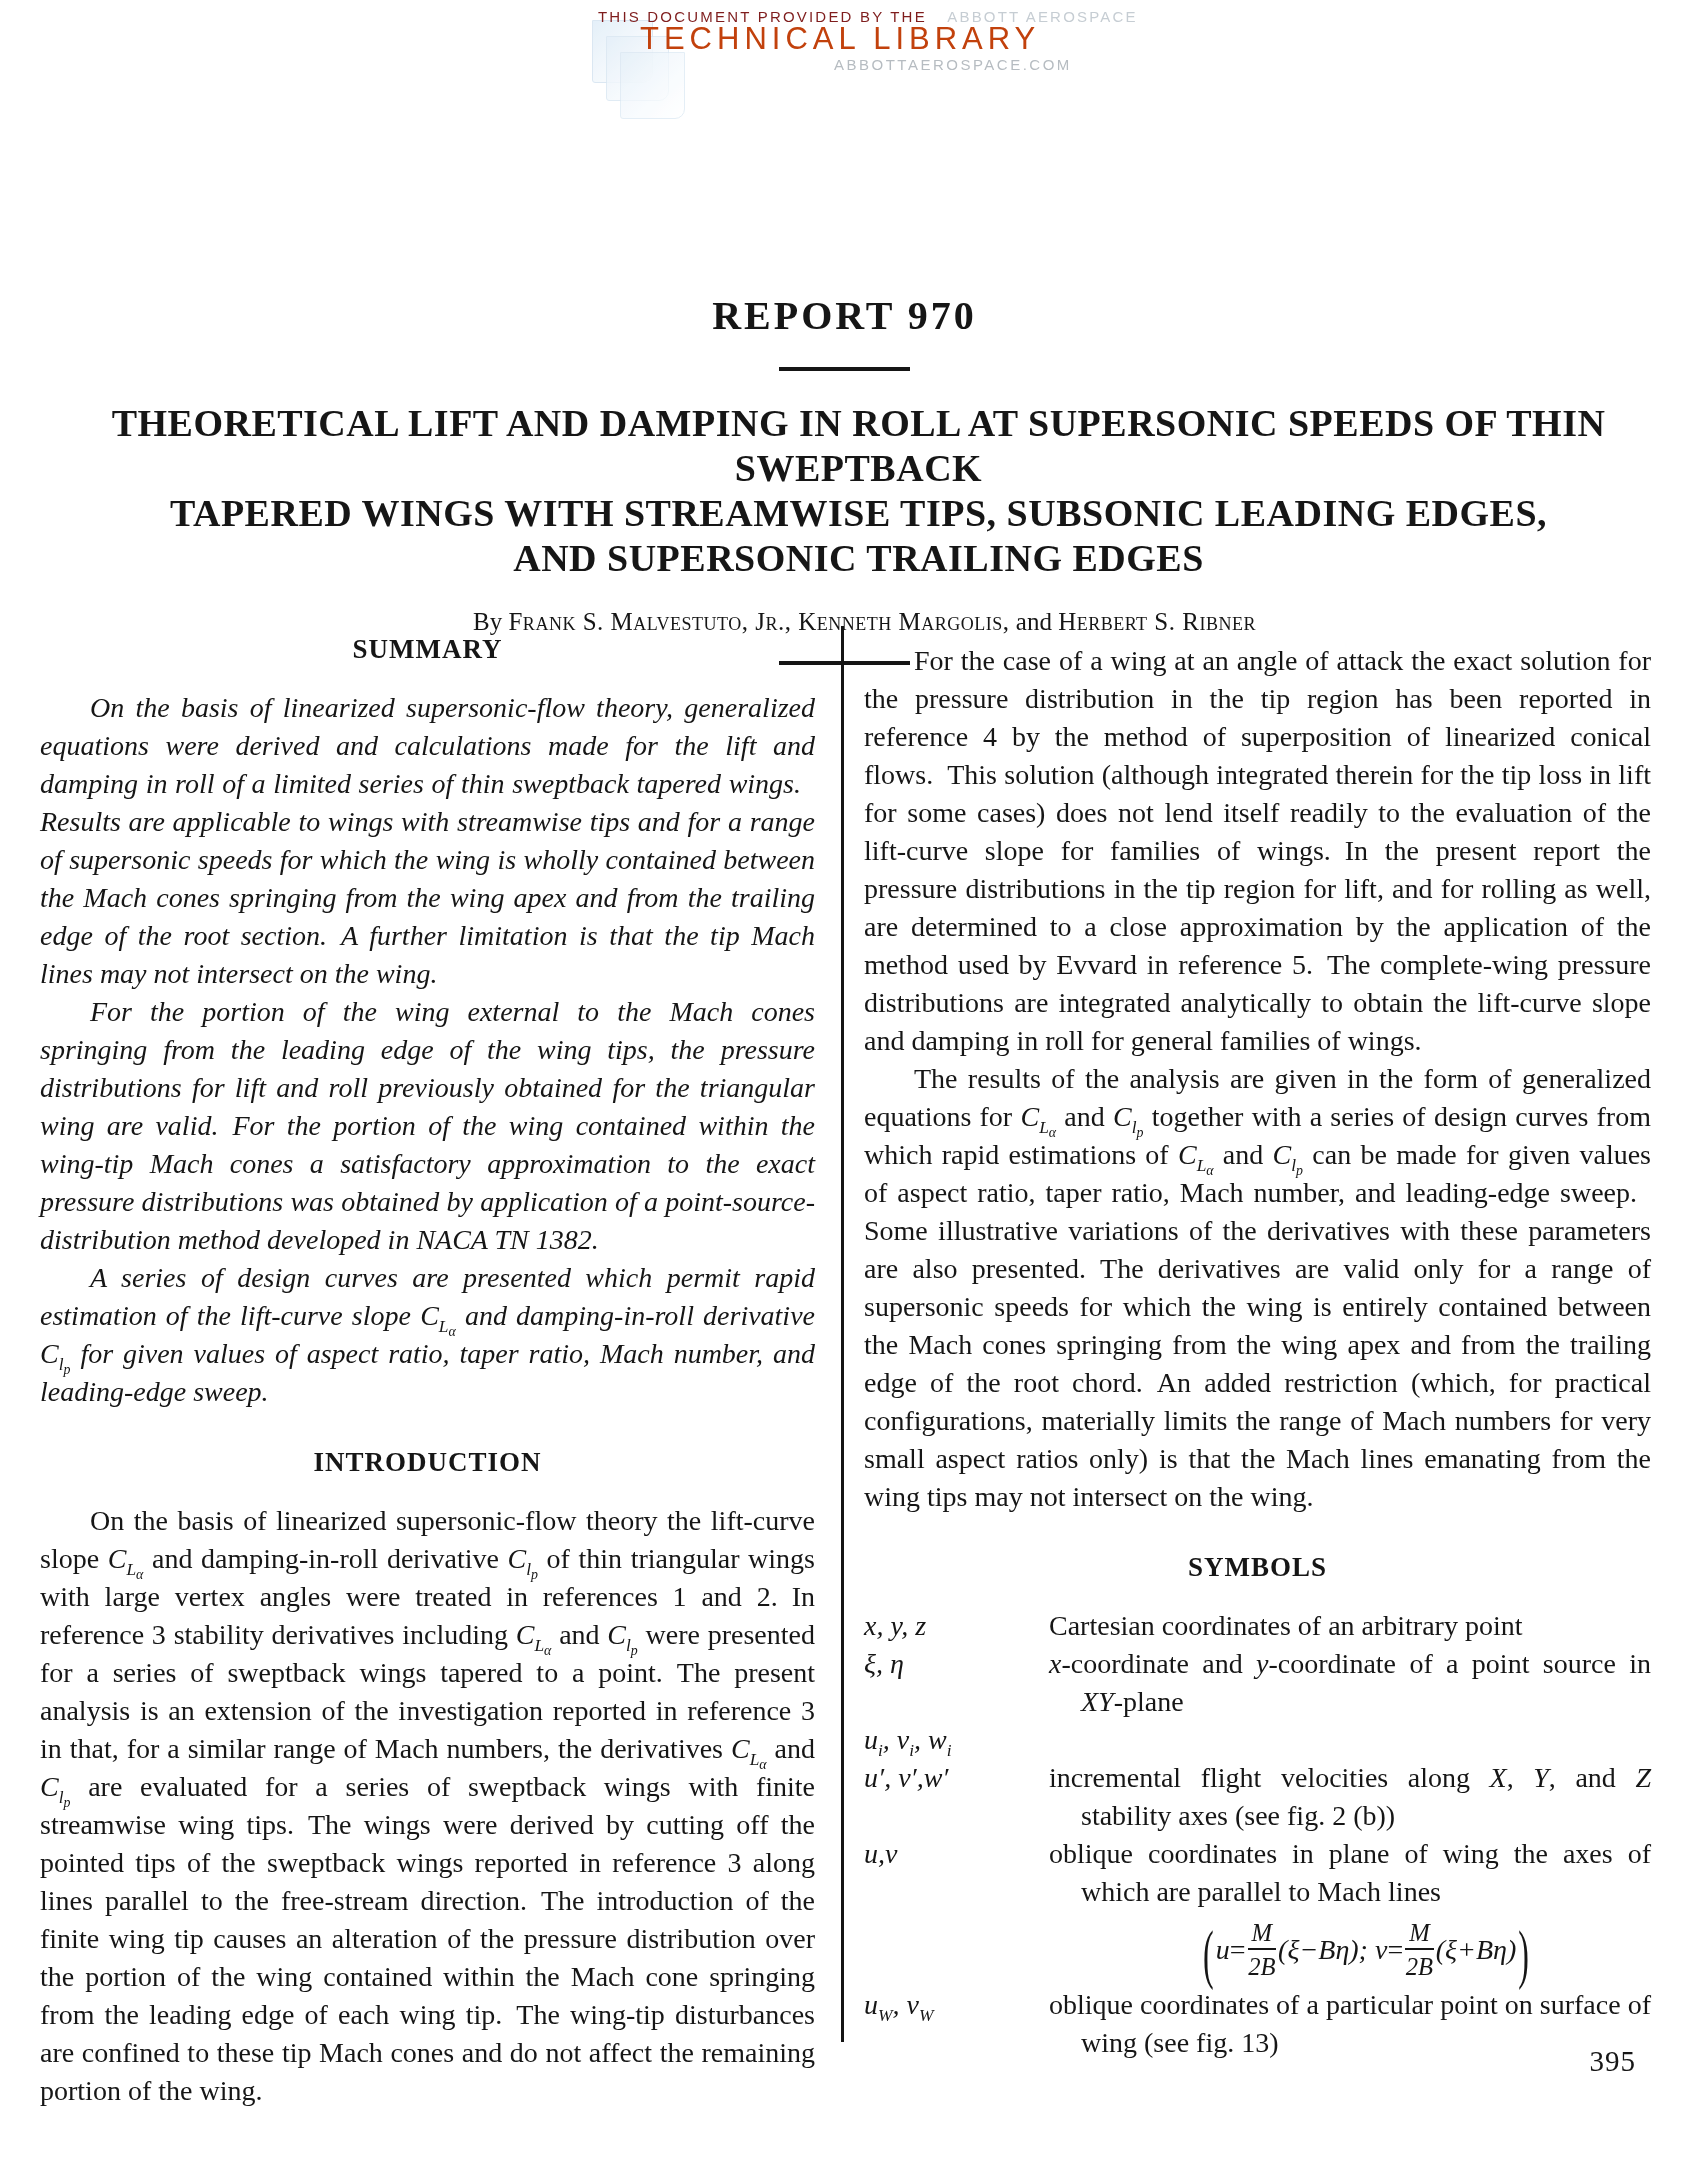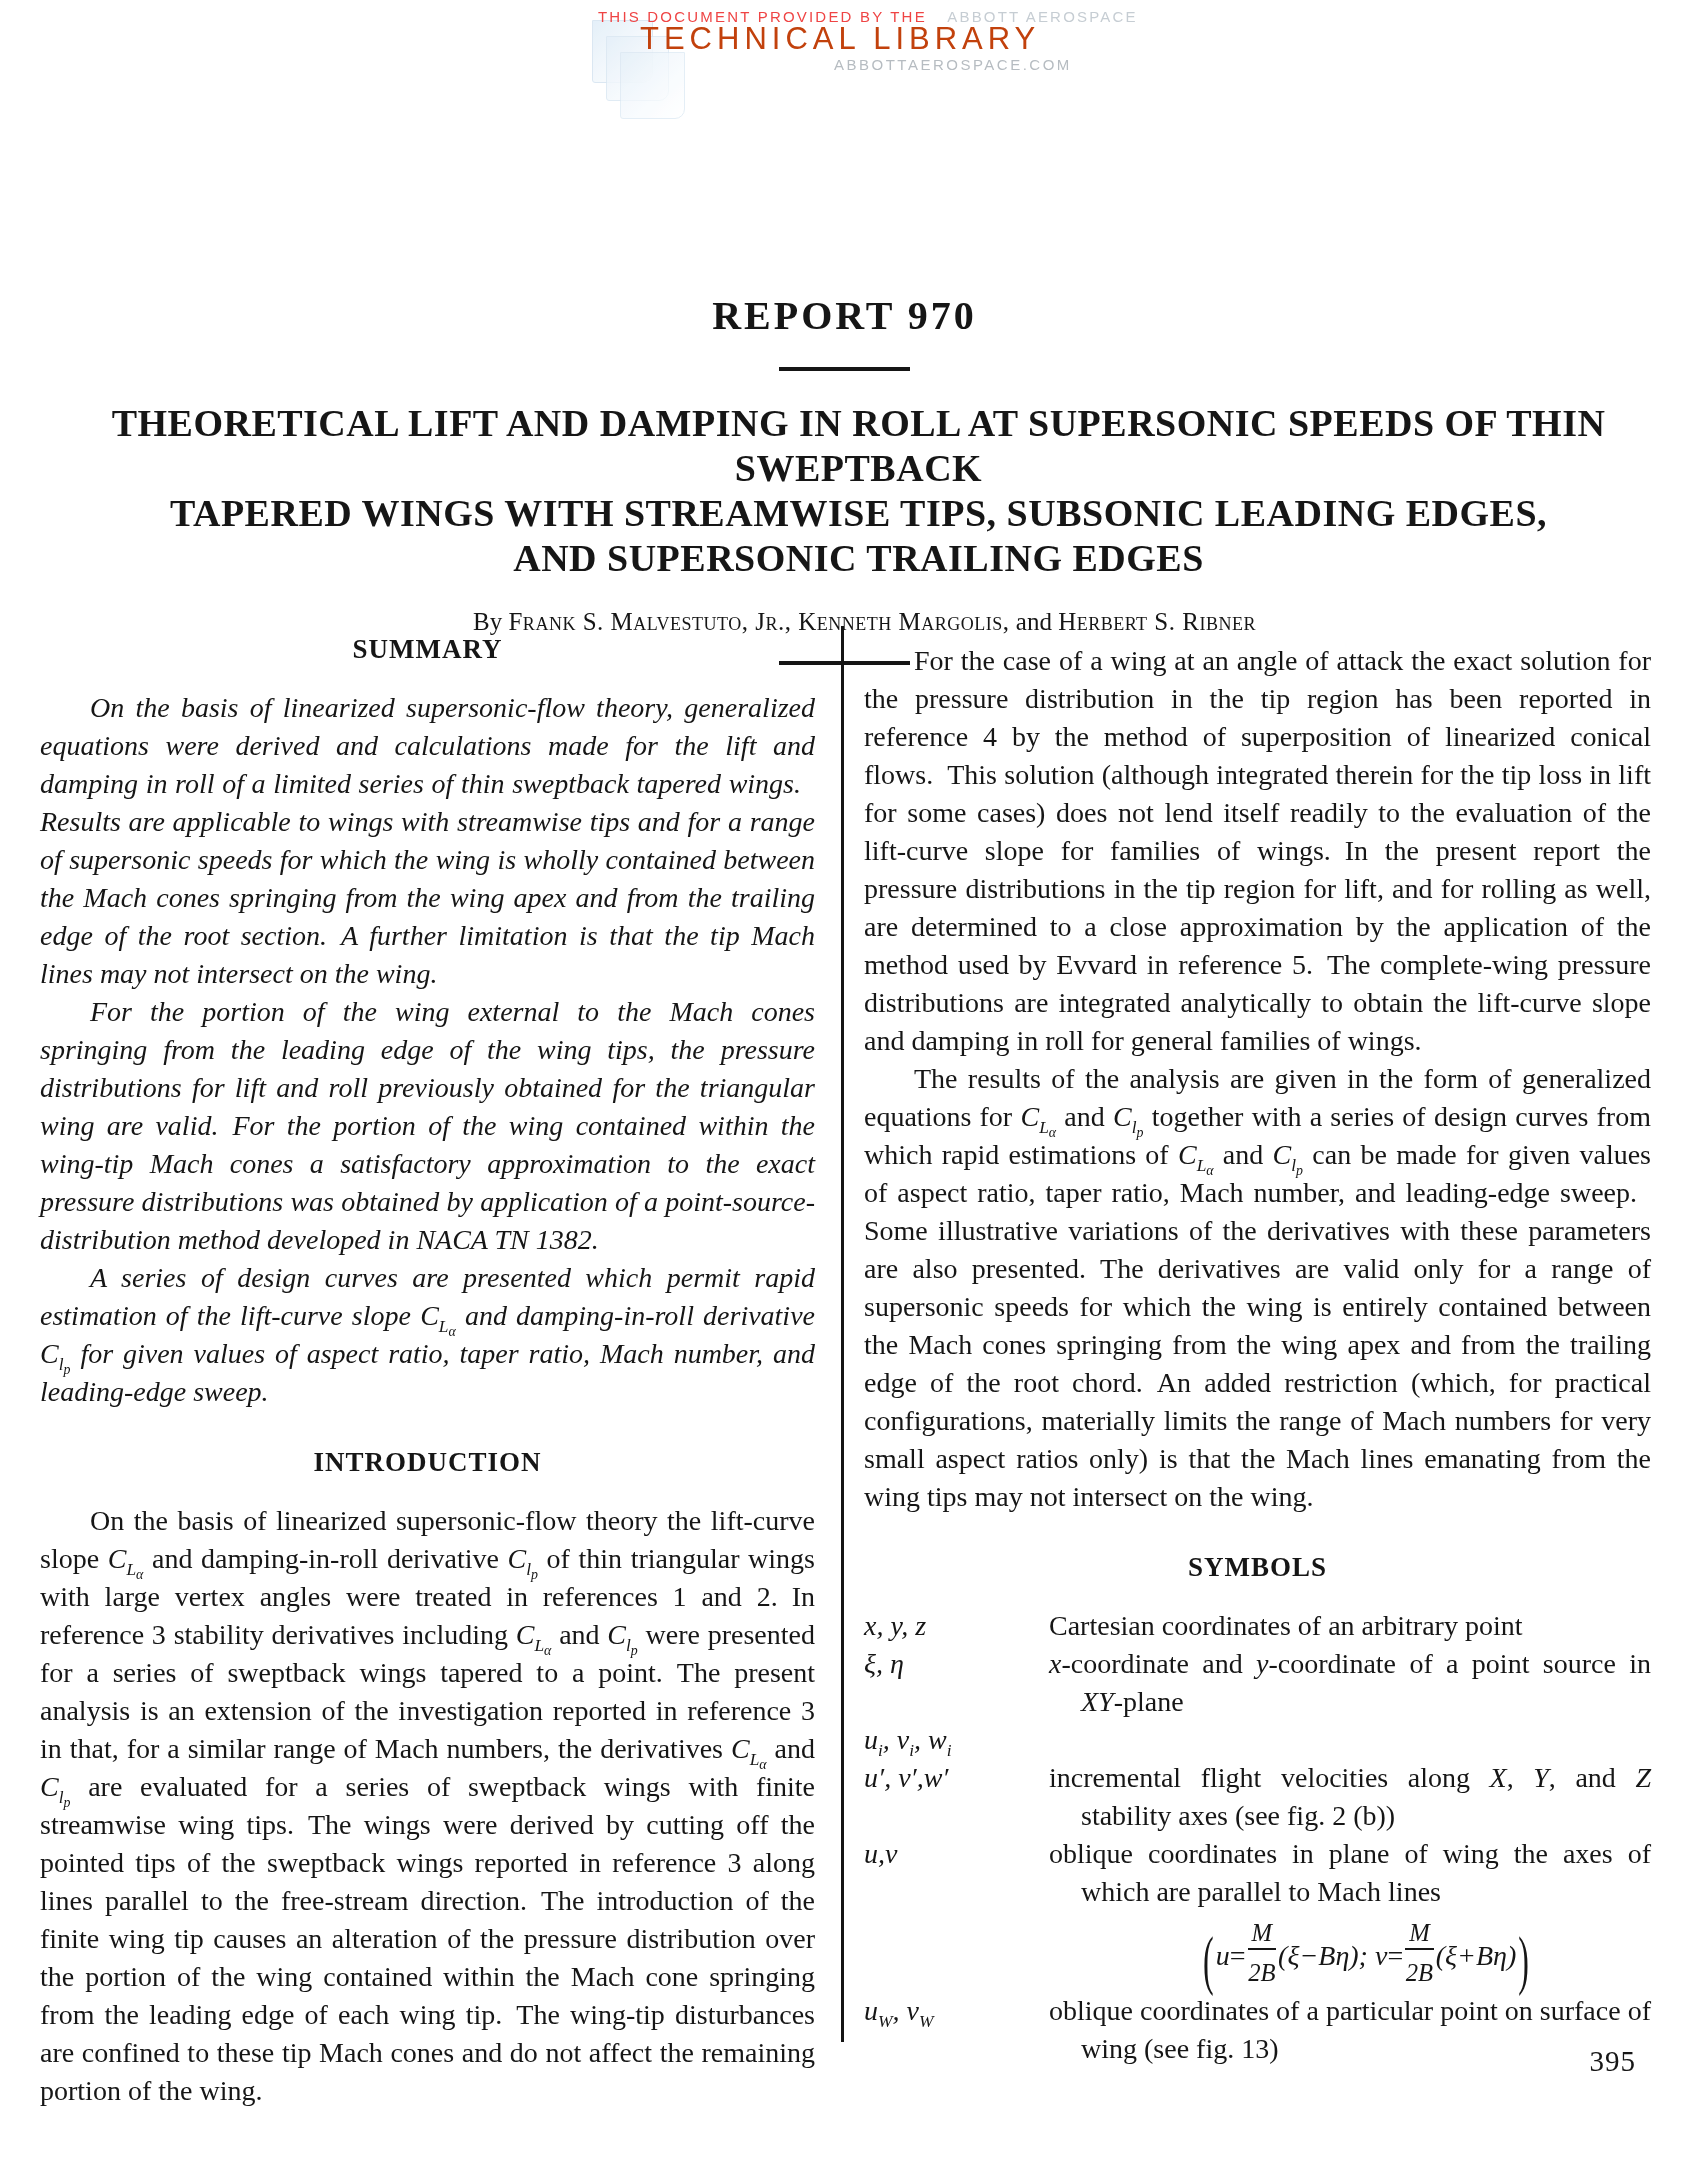--- a/index.html
+++ b/index.html
@@ -13,21 +13,21 @@
   
   .wm-sheets{position:absolute; left:592px; top:20px; width:158px; height:99px; opacity:.75;}
   .sheet{position:absolute; display:block; border:1px solid #cfe0ee;
          background:linear-gradient(135deg,#dcebf7 0%,#eef5fb 45%,#ffffff 100%);
          border-radius:0 0 10px 3px;}
   .sheet.s1{left:0;  top:0;  width:59px; height:61px;}
   .sheet.s2{left:14px;top:16px;width:61px; height:63px; opacity:.85;}
   .sheet.s3{left:28px;top:32px;width:63px; height:65px; opacity:.75;}
   .wm-line1{position:absolute; left:598px; top:8px; white-space:nowrap;
             font-family:"Liberation Sans",sans-serif; font-size:15px; letter-spacing:2.2px;}
-  .wm-provided{color:#ef4444;text-align:right;}
+  .wm-provided{color:#7f1d1d;text-align:right;}
   .wm-brand{color:#c6cdd3; margin-left:14px;}
   .wm-line2{position:absolute; left:640px; top:21px; white-space:nowrap;
             font-family:"Liberation Sans",sans-serif; font-size:31px; letter-spacing:5px; color:#c2410c;}
   .wm-line3{position:absolute; left:834px; top:56px; white-space:nowrap;
             font-family:"Liberation Sans",sans-serif; font-size:15px; letter-spacing:2.5px; color:#b6bcc1;}
 
   
   .masthead{position:absolute; left:0; top:292px; width:100%; text-align:center;}
   .report-number{font-size:40px; font-weight:bold; letter-spacing:3px;}
   .rule{width:131px; height:4px; background:#151515; margin:28px auto 0;}
@@ -55,21 +55,21 @@
 
   
   .symbols{margin-top:2px;}
   .sym-row{display:flex; align-items:flex-start;}
   .sym-term{flex:none; width:185px; font-style:italic;}
   .sym-def{flex:1; padding-left:32px; text-indent:-32px; text-align:justify;}
   .formula{display:block; text-align:center; text-indent:0; margin:8px 0 6px; white-space:nowrap;}
   .frac{display:inline-block; vertical-align:-0.62em; text-align:center; font-size:.88em;
         line-height:1.12; font-style:italic; margin:0 2px;}
   .frac .n{display:block; border-bottom:2px solid #161616; padding:0 4px 1px;}
-  .frac .d{display:block; padding-top:9px;}
+  .frac .d{display:block; padding-top:3px;}
   .bigparen{display:inline-block; transform:scaleY(2.05); font-size:32px; vertical-align:middle;
             margin:0 2px; font-weight:normal;}
 
   .page-number{position:absolute; right:53px; top:2045px; font-size:29px; letter-spacing:1px;}
 </style>
 </head>
 <body>
 
 <div class="page">
 

